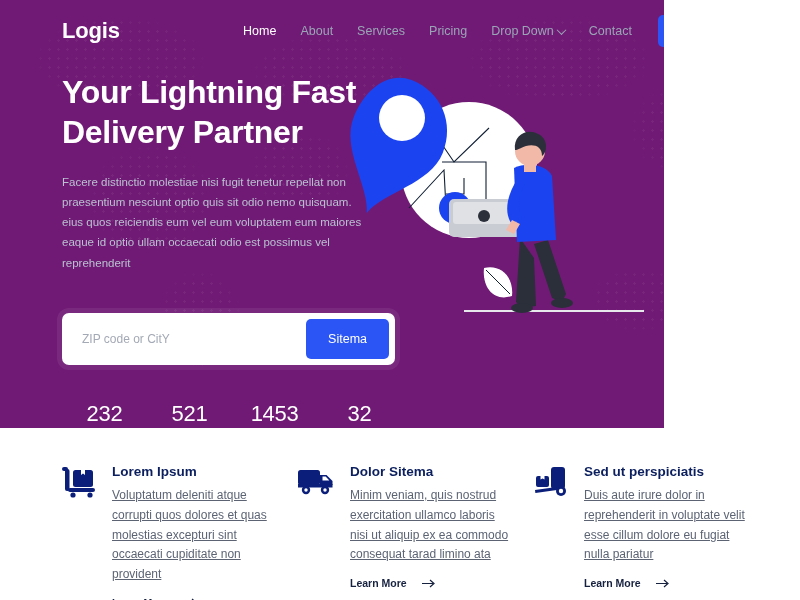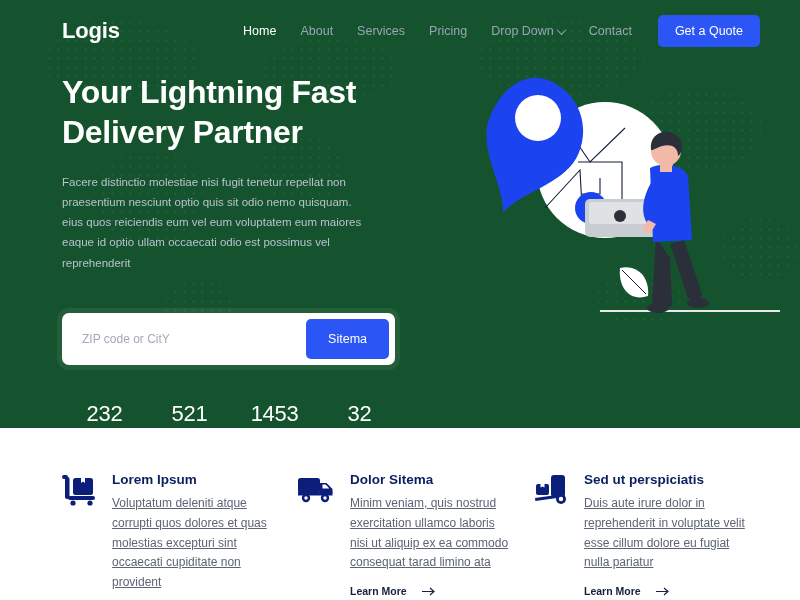--- a/index.html
+++ b/index.html
@@ -8,23 +8,23 @@
     width: 800px;
     height: 600px;
     overflow: hidden;
     font-family: "Liberation Sans", sans-serif;
     background: #ffffff;
   }
 
   
   .hero {
     position: relative;
-    width: 800px;
+    width: 664px;
     height: 428px;
-    background: #14532d;
+    background: #701a75;
     overflow: hidden;
   }
 
   
   .dotmap {
     position: absolute;
     inset: 0;
     background-image: radial-gradient(rgba(255,255,255,0.055) 1.1px, transparent 1.2px);
     background-size: 9px 9px;
     background-position: 0 0;
@@ -204,21 +204,20 @@
     height: 172px;
     background: #ffffff;
     display: flex;
     padding: 36px 48px 0 62px;
     gap: 18px;
   }
   .card {
     display: flex;
     gap: 14px;
     width: 244px;
-    margin-top: 8px;
   }
   .card-icon { flex: 0 0 auto; padding-top: 2px; }
   .card-title {
     color: #0b1f5e;
     font-size: 13.5px;
     font-weight: bold;
     margin-bottom: 7px;
   }
   .card-text {
     color: #5c6474;

